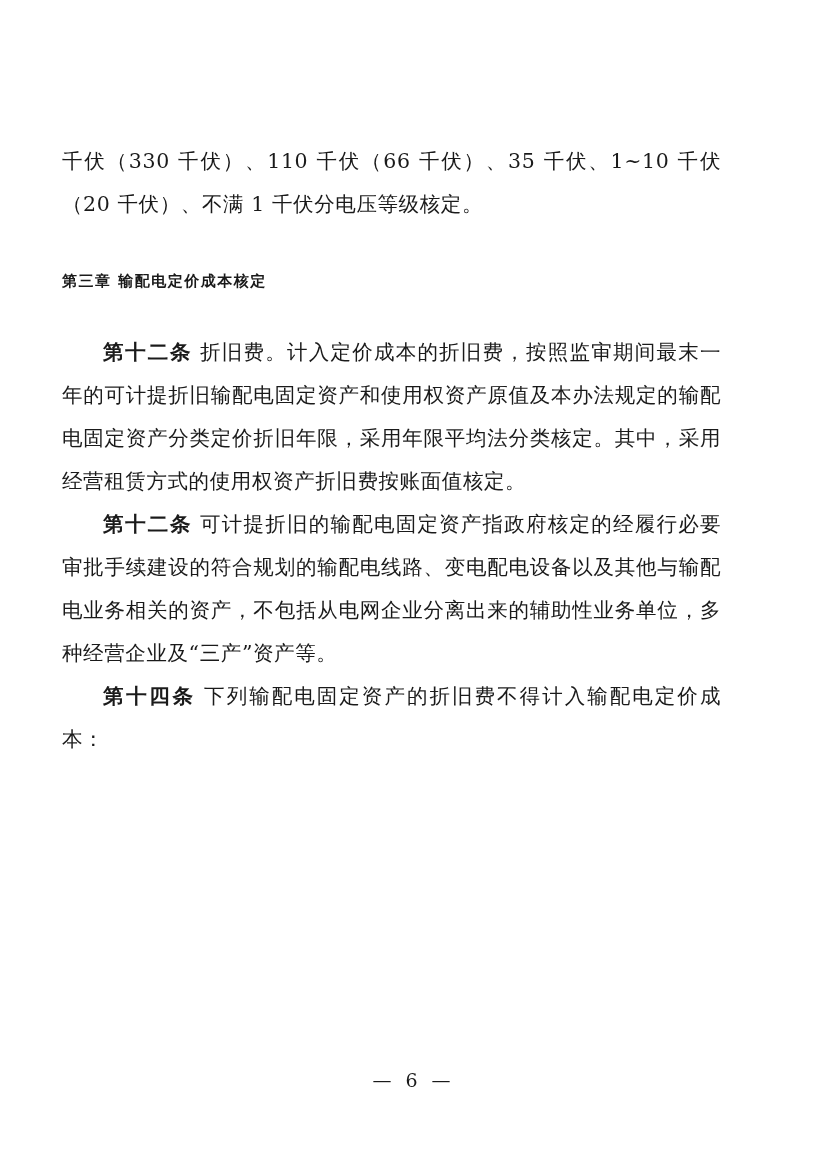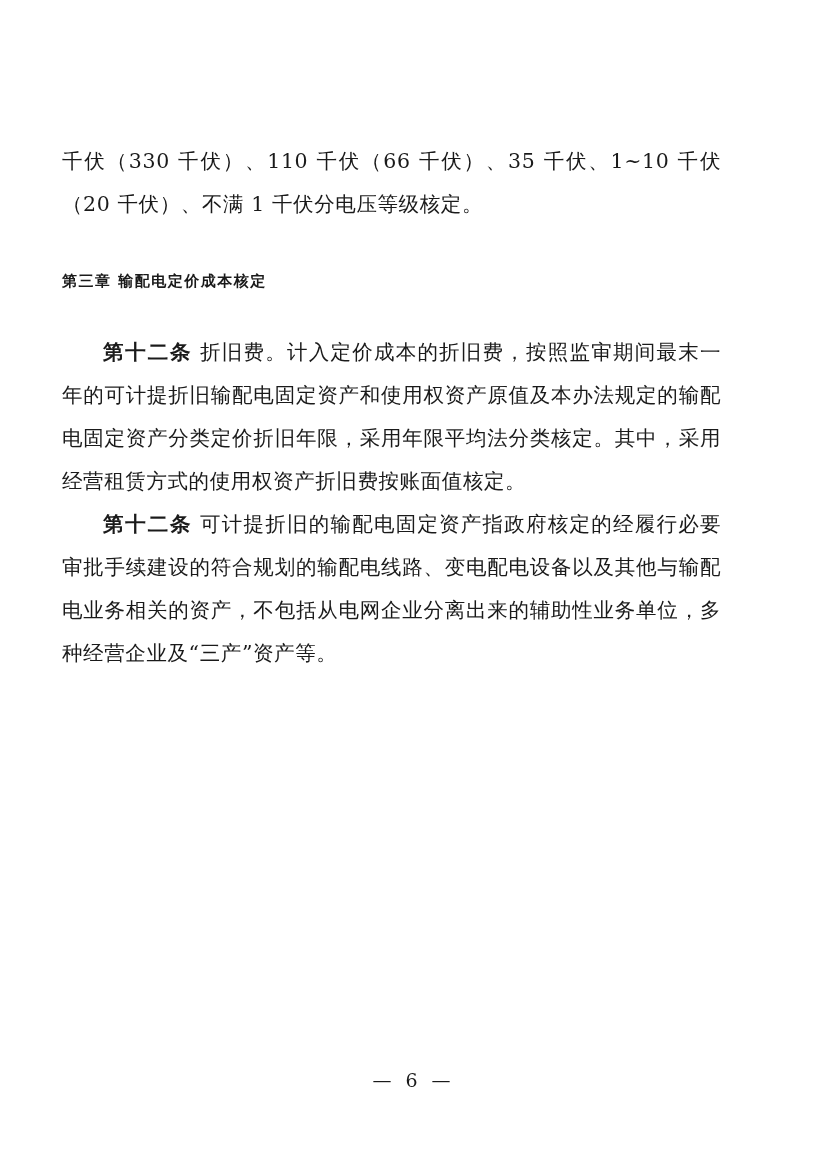--- a/index.html
+++ b/index.html
@@ -71,18 +71,19 @@
 
   <p class="para cont">千伏（330 千伏）、110 千伏（66 千伏）、35 千伏、1~10 千伏（20 千伏）、不满 1 千伏分电压等级核定。</p>
 
   <h2 class="chapter-title">第三章  输配电定价成本核定</h2>
 
   <p class="para indent"><span class="art-label">第十二条</span>&nbsp;<span>折旧费。计入定价成本的折旧费，按照监审期间最末一年的可计提折旧输配电固定资产和使用权资产原值及本办法规定的输配电固定资产分类定价折旧年限，采用年限平均法分类核定。其中，采用经营租赁方式的使用权资产折旧费按账面值核定。</span></p>
 
   <p class="para indent block-gap"><span class="art-label">第十二条</span>&nbsp;<span>可计提折旧的输配电固定资产指政府核定的经履行必要审批手续建设的符合规划的输配电线路、变电配电设备以及其他与输配电业务相关的资产，不包括从电网企业分离出来的辅助性业务单位，多种经营企业及“三产”资产等。</span></p>
 
 
+  <p class="para indent block-gap"><span class="art-label">第十四条</span>&nbsp;<span>下列输配电固定资产的折旧费不得计入输配电定价成本：</span></p>
 
 
 
   <div class="page-number"><span class="pn-inner">— 6 —</span></div>
 
 </div>
 
 </body></html>

